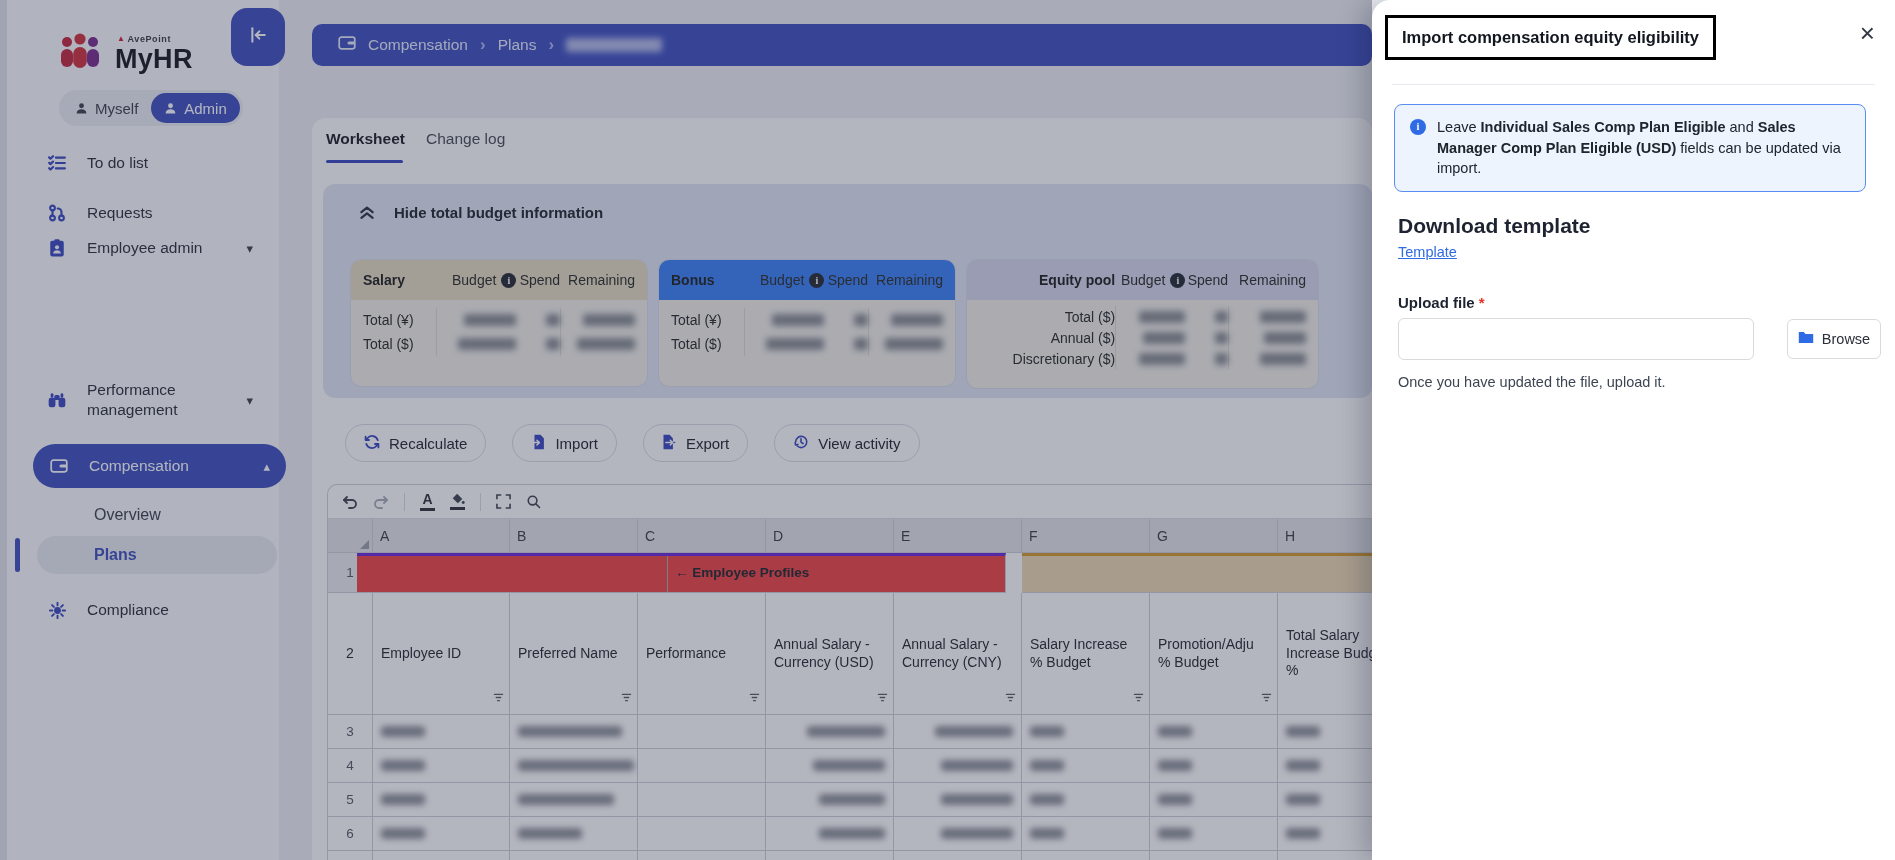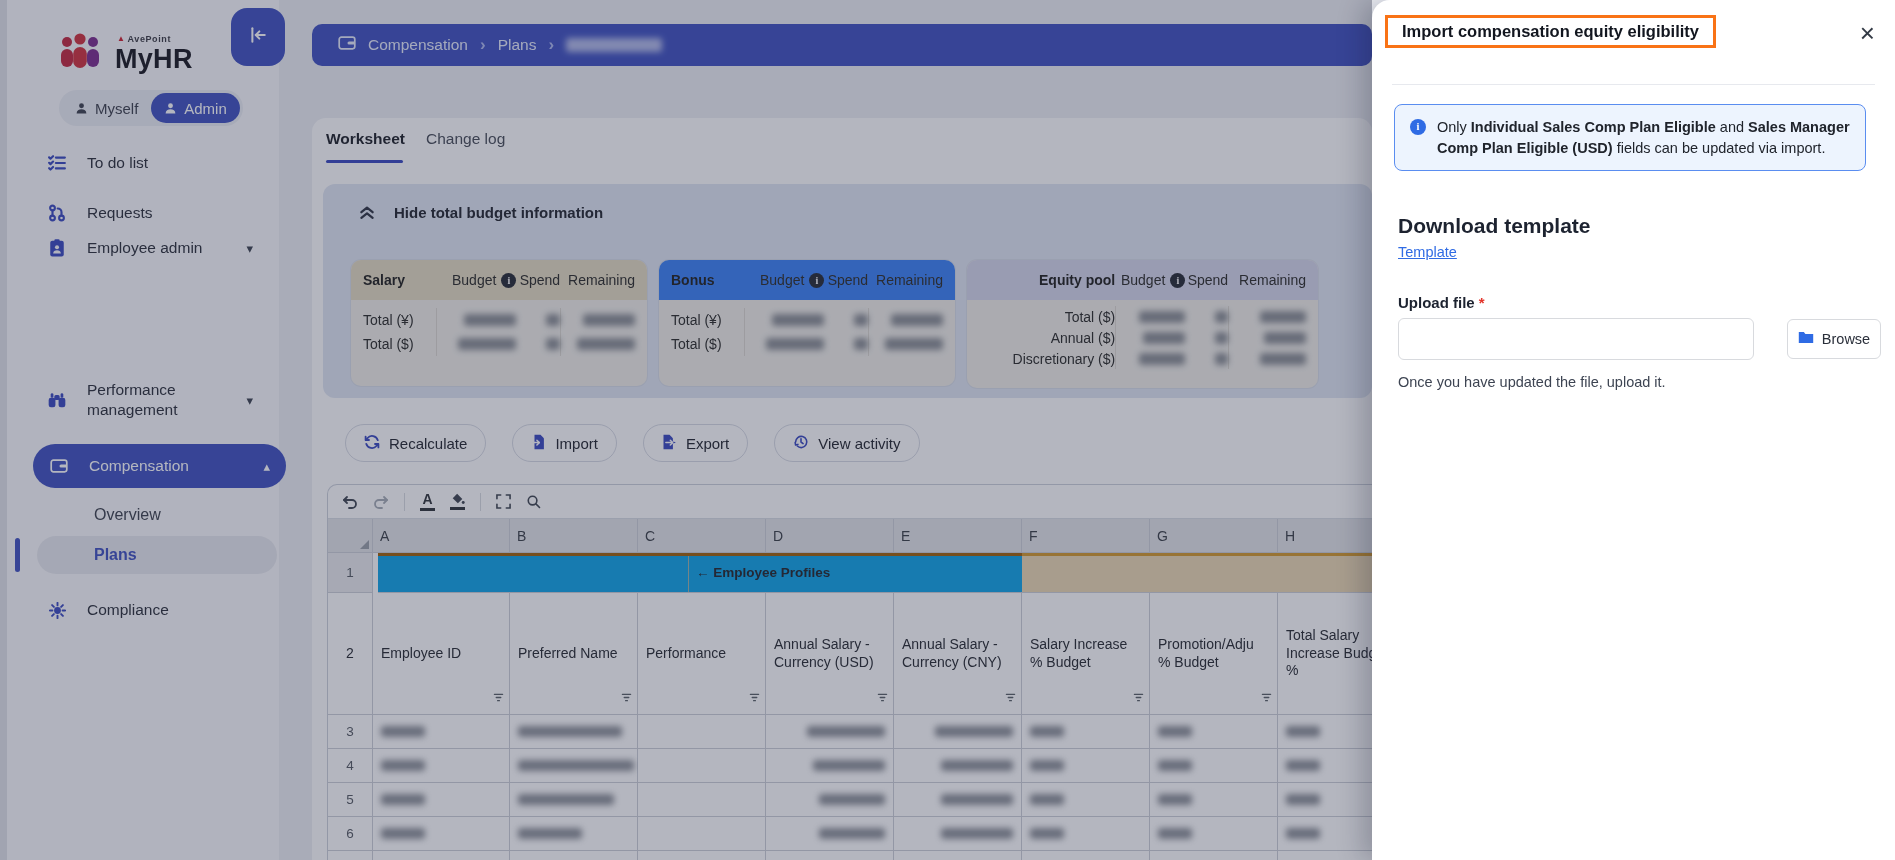--- a/index.html
+++ b/index.html
@@ -88,39 +88,39 @@
   .g-cell { position:absolute; top:0; bottom:0; border-right:1px solid #ccd0d8; border-bottom:1px solid #ccd0d8; }
   .c-num { left:0; width:45px; background:#ebecef; color:#565b63; font-size:13.5px; display:flex; align-items:center; justify-content:center; }
   .c-a { left:45px; width:137px; } .c-b { left:182px; width:128px; } .c-c { left:310px; width:128px; }
   .c-d { left:438px; width:128px; } .c-e { left:566px; width:128px; } .c-f { left:694px; width:128px; }
   .c-g { left:822px; width:128px; } .c-h { left:950px; width:128px; }
   .g-colhead { height:34px; }
   .g-colhead .g-cell { background:#e4e5e8; color:#3a3f46; font-size:14px; display:flex; align-items:center; padding-left:7px; cursor:pointer; }
   .g-colhead .c-num { padding-left:0; }
   .corner-tri { position:absolute; right:3px; bottom:3px; width:0; height:0; border-left:9px solid transparent; border-bottom:9px solid #9aa0a8; }
   .r1 { height:40px; }
-  .sect-green { left:50px; width:649px; background:#0ea5e9; border-top:3px solid #a16207; }
+  .sect-green { left:29px; width:649px; background:#ef4444; border-top:3px solid #6d28d9; }
   .sect-tan { left:694px; width:384px; background:#edd9b2; border-top:3px solid #d49a2c; border-right:none; }
   .sect-label { position:absolute; left:318px; top:9px; font-size:13.5px; font-weight:700; color:#23262c; }
   .sect-line { position:absolute; left:310px; top:0; bottom:0; width:1px; background:#9fb4a9; }
   .r2 { height:122px; }
   .r2 .g-cell { background:#fff; font-size:14px; color:#272a30; display:flex; align-items:center; padding:8px; line-height:1.28; }
   .filter-ic { position:absolute; right:5px; bottom:6px; color:#596066; cursor:pointer; }
   .rdata { height:34px; }
   .rdata .g-cell { background:#fff; }
   .cell-blob { position:absolute; top:11px; height:11px; }
   .r-part { height:10px; }
   .r-part .g-cell { border-bottom:none; background:#fff; }
 
   
   .dim { position:absolute; left:0; top:0; width:1372px; height:860px; background:rgba(40,47,72,.35); z-index:40; pointer-events:none; }
 
   
   .drawer { position:absolute; left:1372px; top:0; width:523px; height:860px; background:#fff; border-radius:18px 0 0 0; box-shadow:-10px 0 26px rgba(15,20,40,.22); z-index:50; }
-  .drawer-title-box { position:absolute; left:13px; top:15px; border:3px solid #f97316; padding:4px 14px; }
+  .drawer-title-box { position:absolute; left:13px; top:15px; border:3px solid #000000; padding:10px 14px; }
   .drawer-title { font-size:16.5px; font-weight:700; color:#12161f; }
   .drawer-close { position:absolute; right:20px; top:20px; font-size:26px; line-height:1; color:#333a45; cursor:pointer; }
   .drawer-div { position:absolute; left:20px; right:20px; top:84px; height:1px; background:#e7e9ee; }
   .info-box { position:absolute; left:22px; top:104px; width:472px; background:#edf4fe; border:1px solid #5a8df0; border-radius:8px; padding:12px 14px 12px 42px; font-size:14.5px; line-height:1.42; color:#20242c; }
   .info-ic { position:absolute; left:15px; top:14px; width:16px; height:16px; border-radius:50%; background:#2f6be4; color:#fff; display:flex; align-items:center; justify-content:center; font-size:10.5px; font-weight:700; }
   .info-ic::after { content:"i"; font-family:"Liberation Serif",serif; }
   .dl-label { position:absolute; left:26px; top:214px; font-size:21px; font-weight:700; color:#1d2330; }
   .tmpl-link { position:absolute; left:26px; top:244px; font-size:14.5px; color:#2f6be4; text-decoration:underline; cursor:pointer; }
   .upl-label { position:absolute; left:26px; top:294px; font-size:15px; font-weight:700; color:#1d2330; }
   .req-star { color:#e3342a; margin-left:4px; font-weight:700; }
@@ -713,21 +713,21 @@
   <div class="drawer">
 
     <div class="drawer-title-box">
       <div class="drawer-title">Import compensation equity eligibility</div>
     </div>
     <div class="drawer-close">×</div>
     <div class="drawer-div"></div>
 
     <div class="info-box">
       <span class="info-ic"></span>
-      <span>Only </span><b>Individual Sales Comp Plan Eligible</b><span> and </span><b>Sales Manager Comp Plan Eligible (USD)</b><span> fields can be updated via import.</span>
+      <span>Leave </span><b>Individual Sales Comp Plan Eligible</b><span> and </span><b>Sales Manager Comp Plan Eligible (USD)</b><span> fields can be updated via import.</span>
     </div>
 
     <div class="dl-label">Download template</div>
     <a class="tmpl-link">Template</a>
 
     <div class="upl-label">
       <span>Upload file</span><span class="req-star">*</span>
     </div>
     <div class="file-input"></div>
     <div class="browse-btn">

